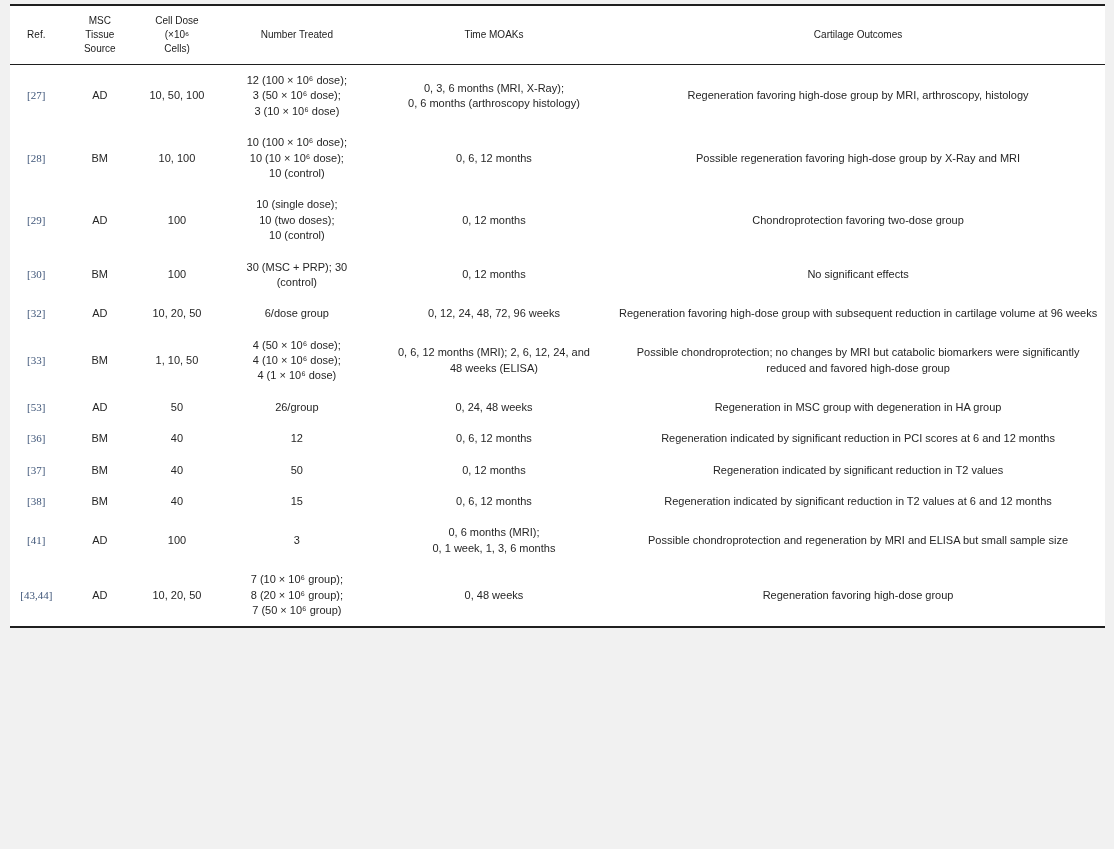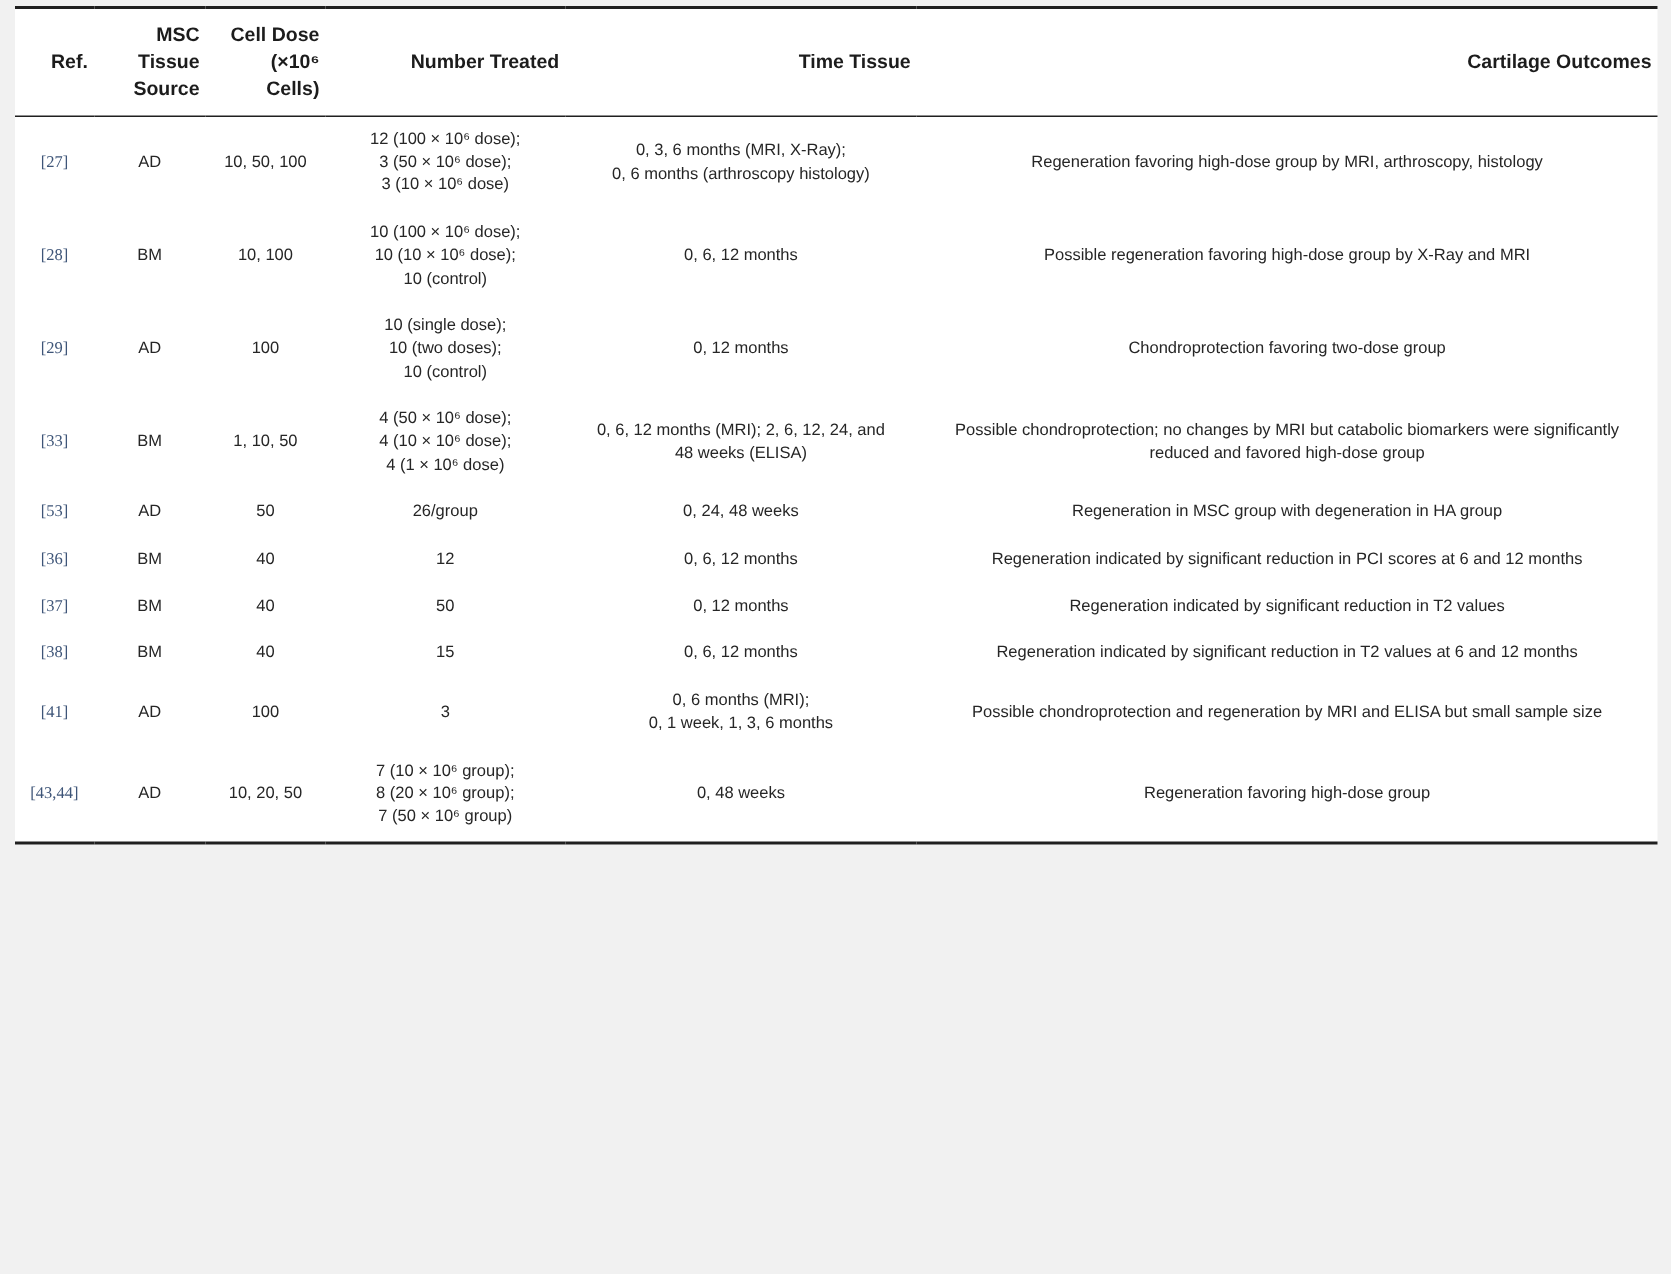--- a/index.html
+++ b/index.html
@@ -19,25 +19,25 @@
     border-collapse: collapse;
     background: #ffffff;
     border-top: 2px solid #1f1f1f;
     border-bottom: 2px solid #1f1f1f;
     table-layout: fixed;
   }
   thead tr {
     border-bottom: 1px solid #1f1f1f;
   }
   th {
-    font-weight: bold;
-    font-size: 13px;
+    font-weight: normal;
+    font-size: 10px;
     color: #1c1c1c;
     padding: 8px 4px;
-    text-align: right;
+    text-align: center;
     vertical-align: middle;
     white-space: pre-line;
     line-height: 1.4;
   }
   td {
     font-size: 11px;
     color: #262626;
     padding: 8px 6px;
     text-align: center;
     vertical-align: middle;
@@ -73,21 +73,21 @@
     <thead>
       <tr>
         <th>Ref.</th>
         <th>MSC
 Tissue
 Source</th>
         <th>Cell Dose
 (×10⁶
 Cells)</th>
         <th>Number Treated</th>
-        <th>Time Tissue</th>
+        <th>Time MOAKs</th>
         <th>Cartilage Outcomes</th>
       </tr>
     </thead>
     <tbody>
         <tr>
           <td><a class="ref-link">[27]</a></td>
           <td>AD</td>
           <td>10, 50, 100</td>
           <td>12 (100 × 10⁶ dose);
 3 (50 × 10⁶ dose);
@@ -110,20 +110,37 @@
           <td><a class="ref-link">[29]</a></td>
           <td>AD</td>
           <td>100</td>
           <td>10 (single dose);
 10 (two doses);
 10 (control)</td>
           <td>0, 12 months</td>
           <td>Chondroprotection favoring two-dose group</td>
         </tr>
         <tr>
+          <td><a class="ref-link">[30]</a></td>
+          <td>BM</td>
+          <td>100</td>
+          <td>30 (MSC + PRP); 30
+(control)</td>
+          <td>0, 12 months</td>
+          <td>No significant effects</td>
+        </tr>
+        <tr>
+          <td><a class="ref-link">[32]</a></td>
+          <td>AD</td>
+          <td>10, 20, 50</td>
+          <td>6/dose group</td>
+          <td>0, 12, 24, 48, 72, 96 weeks</td>
+          <td>Regeneration favoring high-dose group with subsequent reduction in cartilage volume at 96 weeks</td>
+        </tr>
+        <tr>
           <td><a class="ref-link">[33]</a></td>
           <td>BM</td>
           <td>1, 10, 50</td>
           <td>4 (50 × 10⁶ dose);
 4 (10 × 10⁶ dose);
 4 (1 × 10⁶ dose)</td>
           <td>0, 6, 12 months (MRI); 2, 6, 12, 24, and
 48 weeks (ELISA)</td>
           <td>Possible chondroprotection; no changes by MRI but catabolic biomarkers were significantly reduced and favored high-dose group</td>
         </tr>

